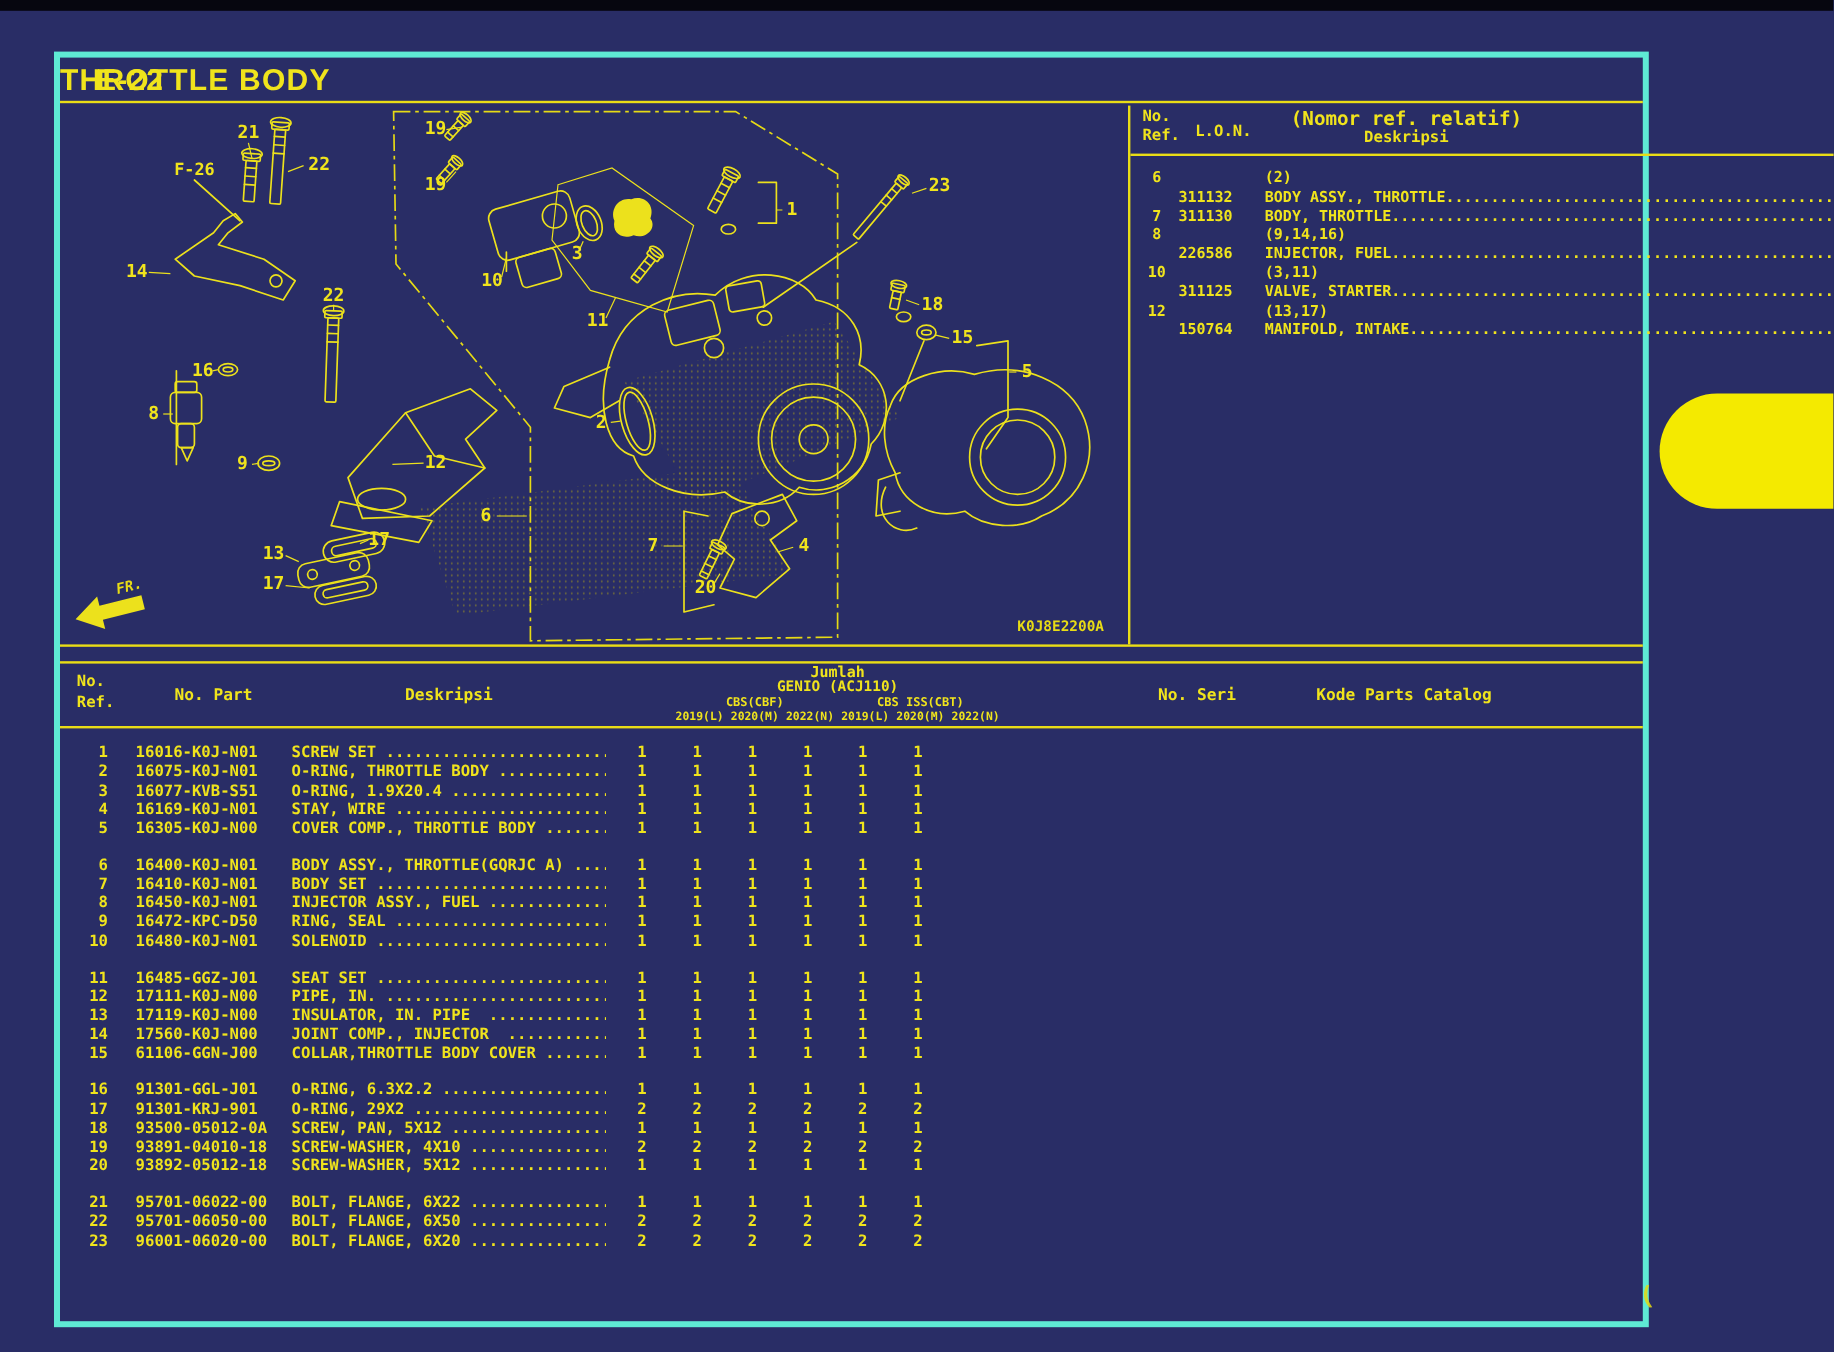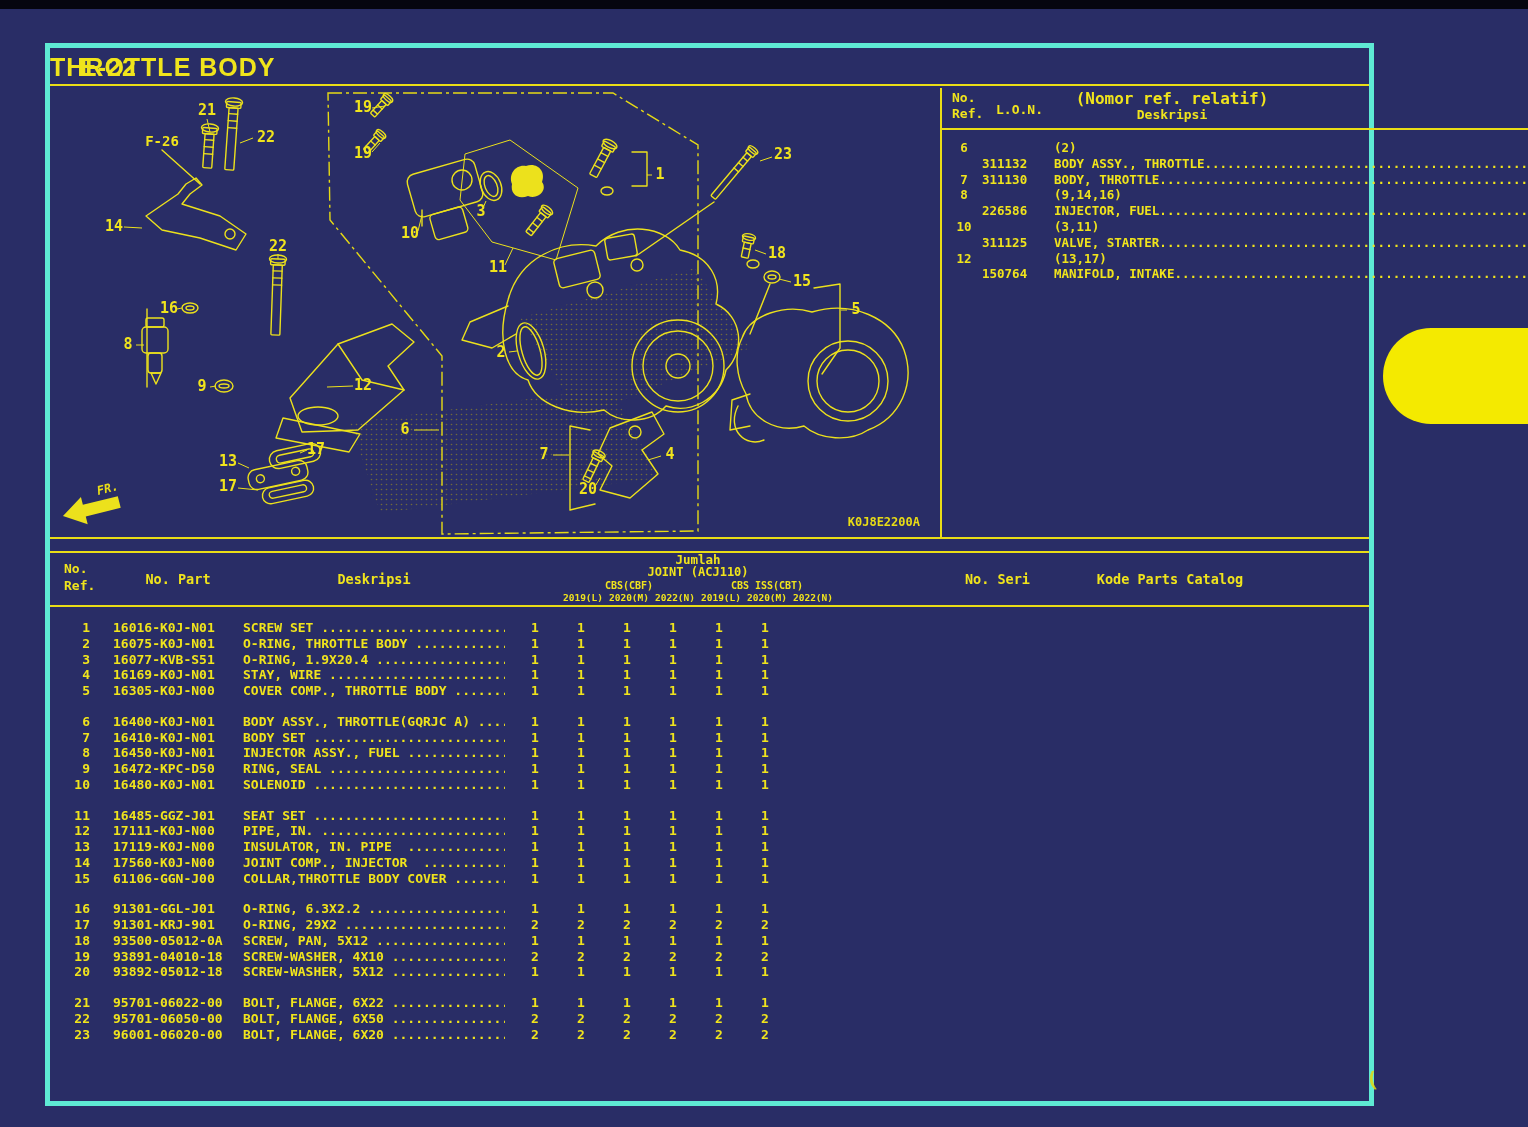--- a/index.html
+++ b/index.html
@@ -395,21 +395,21 @@
 
   <div class="hdrstrip">
     <div class="bt-no">
       <div>No.</div>
       <div>Ref.</div>
     </div>
     <div class="bt-part">No. Part</div>
     <div class="bt-desc">Deskripsi</div>
     <div class="bt-jumlah">
       <div class="l1">Jumlah</div>
-      <div class="l2">JOINT (ACJ110)</div>
+      <div class="l2">GENIO (ACJ110)</div>
       <div class="l3">
         <span>CBS(CBF)</span>
         <span>CBS ISS(CBT)</span>
       </div>
       <div class="l4" id="years-row">
           <span class="">2019(L)</span>
           <span class="">2020(M)</span>
           <span class="">2022(N)</span>
           <span class="">2019(L)</span>
           <span class="">2020(M)</span>

